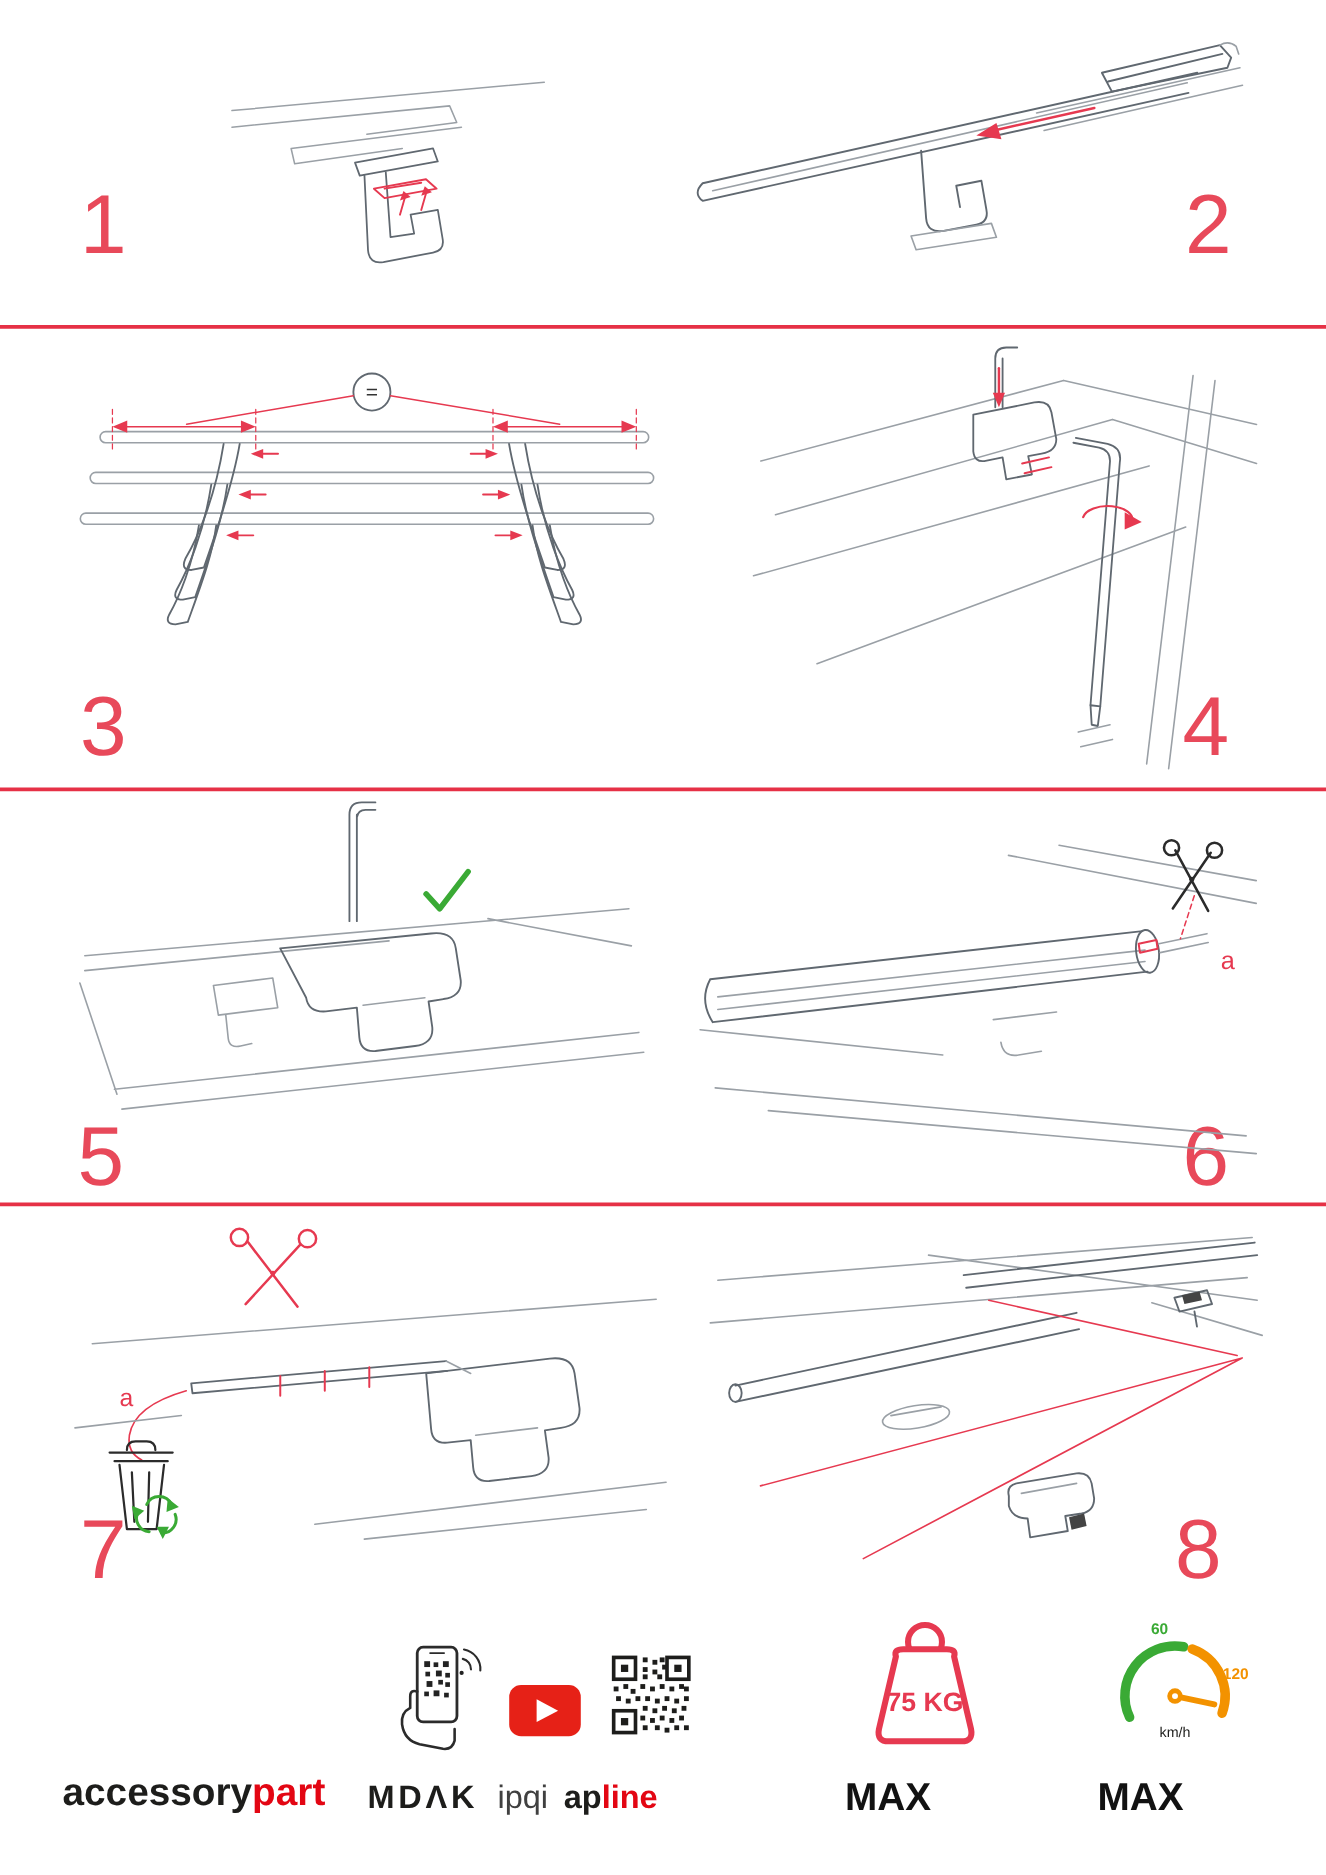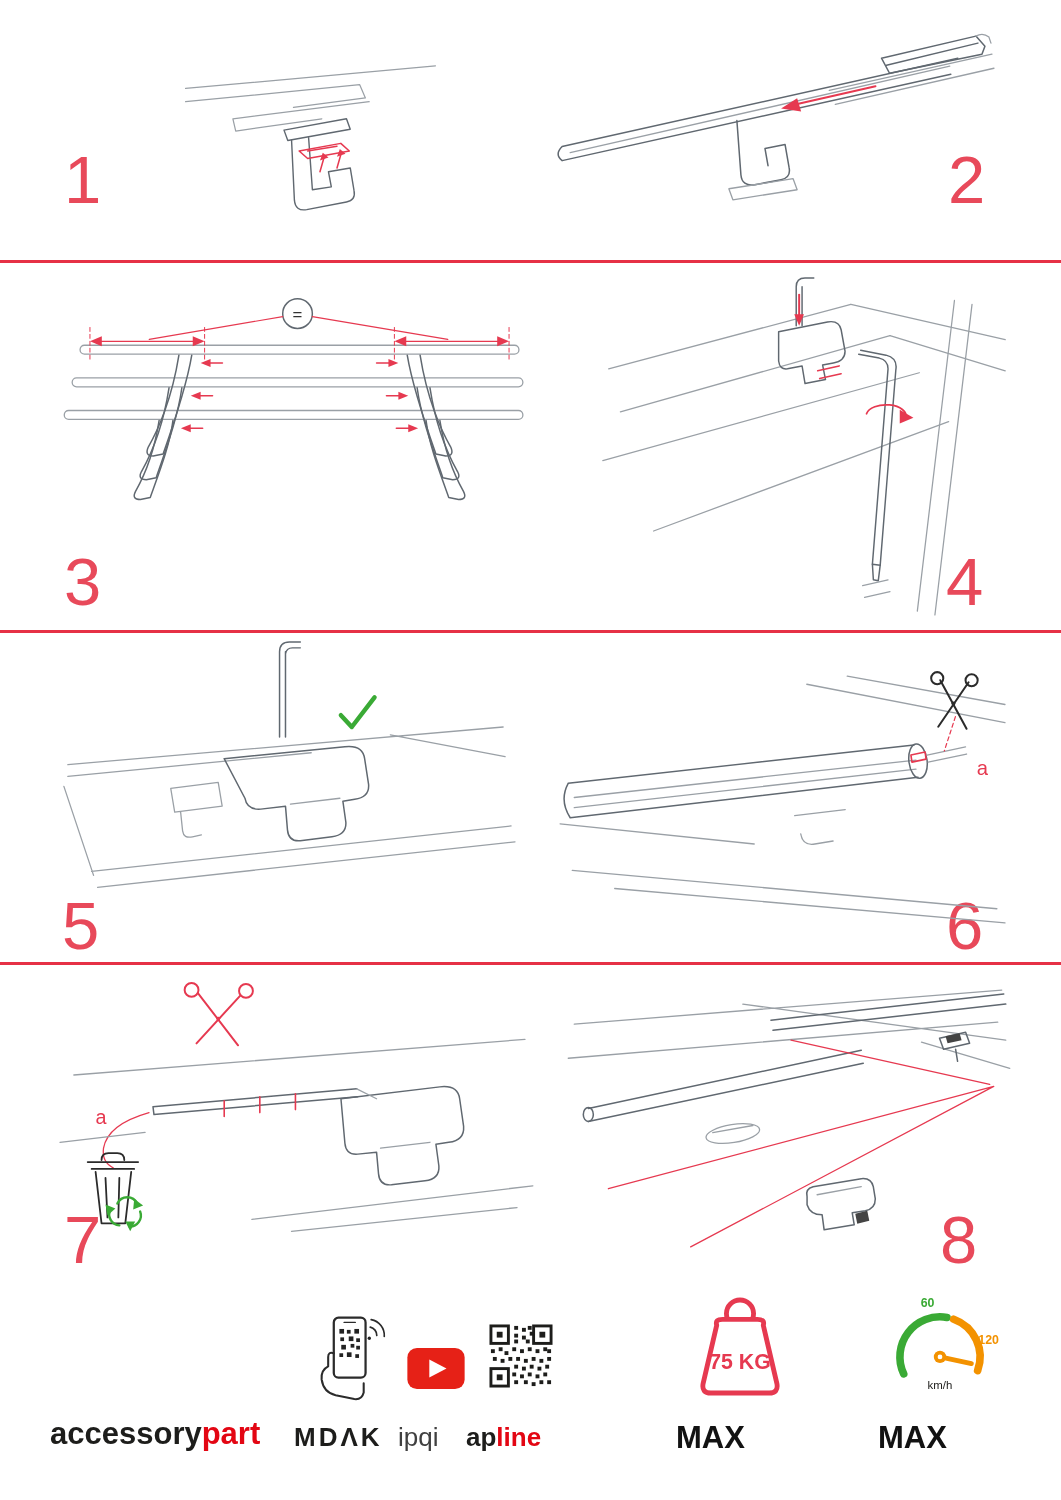--- a/index.html
+++ b/index.html
@@ -263,21 +263,21 @@
         <rect x="40" y="50" width="4" height="4"></rect>
       <rect x="48" y="52" width="4" height="4"></rect>
         <rect x="56" y="50" width="4" height="4"></rect>
       <rect x="26" y="58" width="4" height="4"></rect>
         <rect x="36" y="58" width="4" height="4"></rect>
         <rect x="44" y="60" width="4" height="4"></rect>
       <rect x="52" y="58" width="4" height="4"></rect>
         <rect x="60" y="58" width="4" height="4"></rect>
     </g>
   </svg>
-  <div class="flabel" style="left:466px;width:110px;font-weight:600"><span style="color:#1d1d1b">ap</span><span class="c-red">line</span></div>
+  <div class="flabel" style="left:451px;width:110px;font-weight:600"><span style="color:#1d1d1b">ap</span><span class="c-red">line</span></div>
 
   <svg style="left:676px;top:1292px" width="128" height="109" viewBox="0 0 132 112">
     <circle cx="66" cy="22" r="14" fill="none" stroke="#e63950" stroke-width="5"></circle>
     <path d="M42,34 Q40,28 48,28 L84,28 Q92,28 90,34 L104,94 Q106,104 96,104 L36,104 Q26,104 28,94 Z" fill="#fff" stroke="#e63950" stroke-width="5" stroke-linejoin="round"></path>
     <text x="66" y="79" text-anchor="middle" font-size="22" font-weight="bold" fill="#e63950">75 KG</text>
   </svg>
   <div class="flabel max" style="left:676px;width:128px">MAX</div>
 
   <svg style="left:878px;top:1294px" width="124" height="101" viewBox="0 0 130 106">
     <path d="M26.9,83.8 A42,42 0 0 1 72.3,24.6" fill="none" stroke="#3aaa35" stroke-width="8" stroke-linecap="round"></path>

